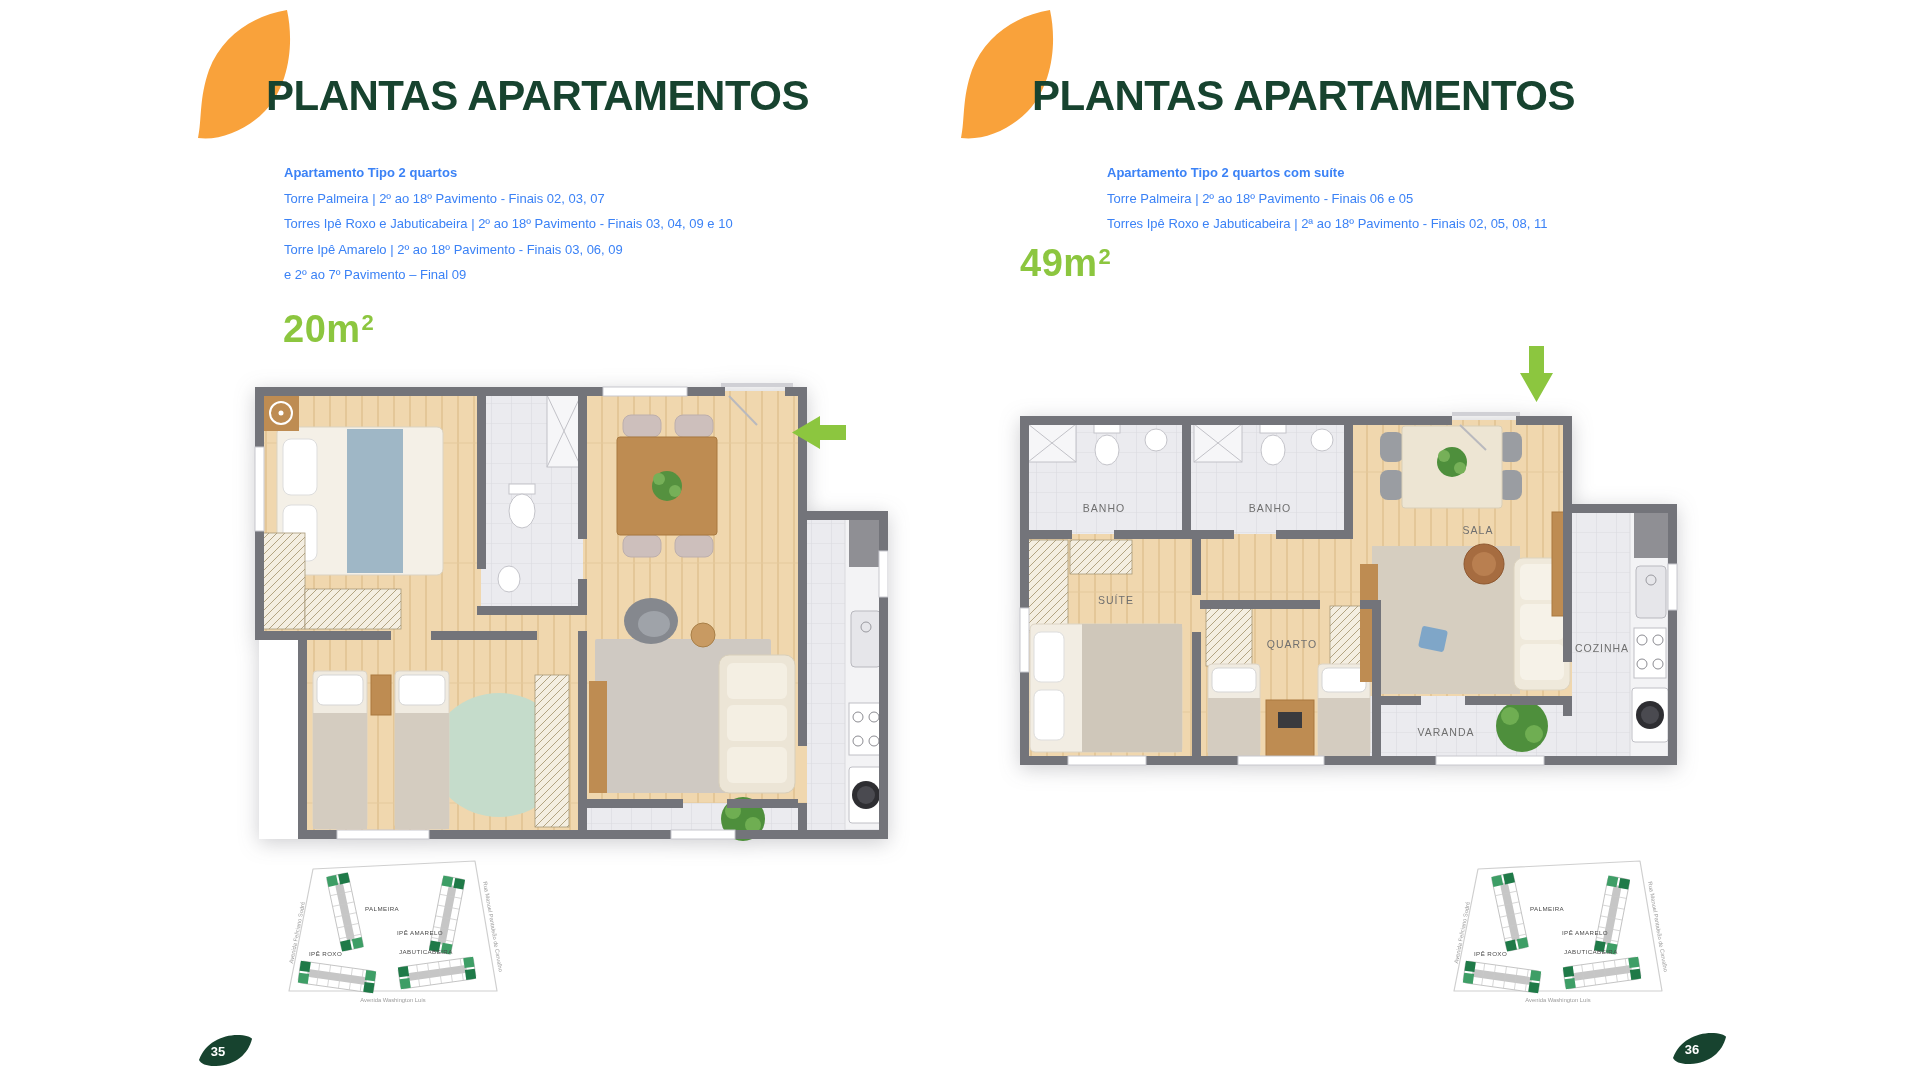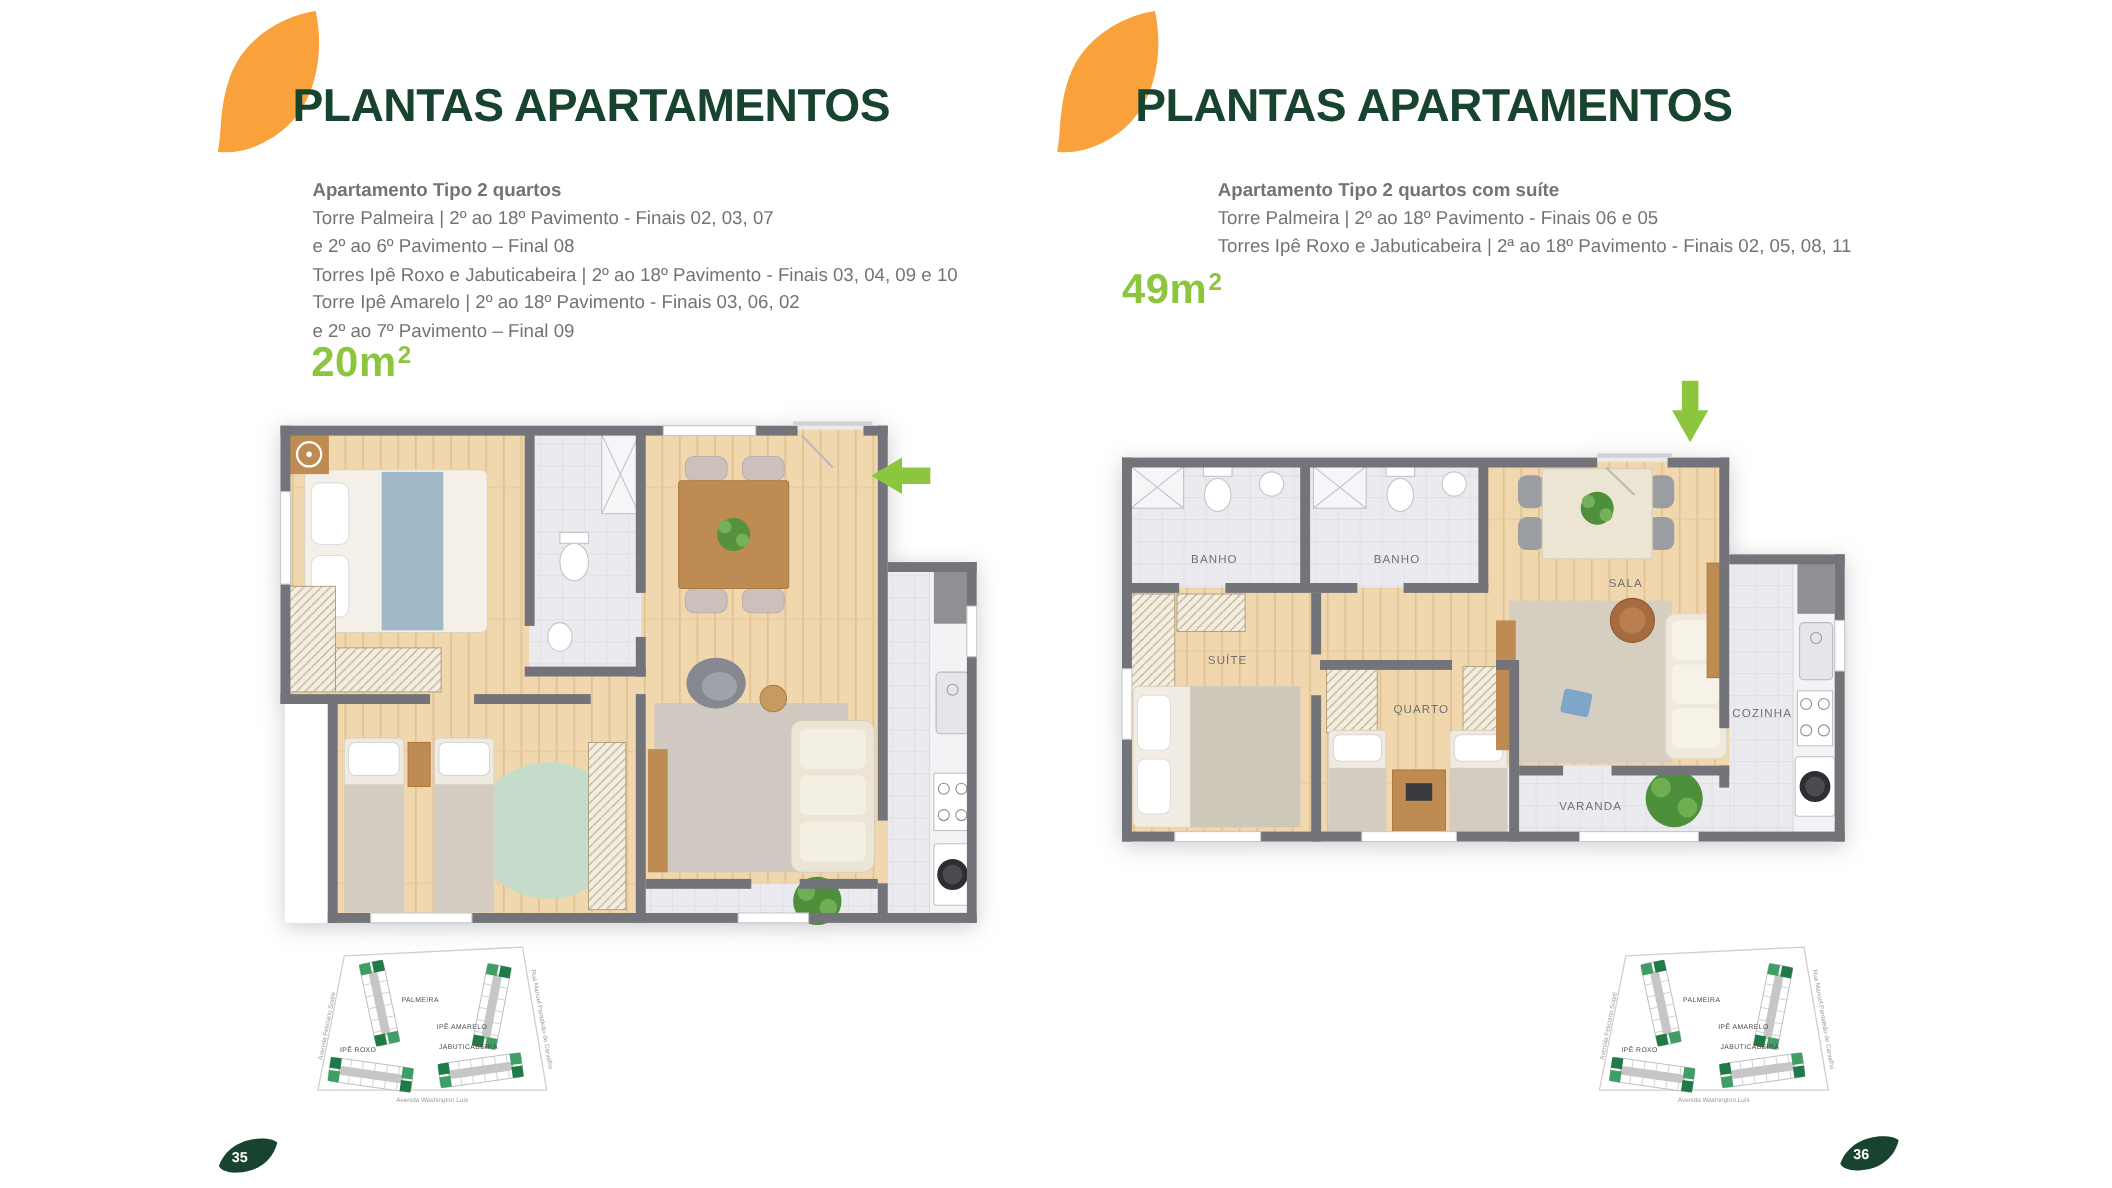--- a/index.html
+++ b/index.html
@@ -4,21 +4,21 @@
 <style>
   html,body{margin:0;padding:0}
   body{
     width:1920px;height:1080px;background:#ffffff;position:relative;overflow:hidden;
     font-family:"Liberation Sans",sans-serif;
   }
   .abs{position:absolute}
   .title{
     font-size:42px;font-weight:800;color:#17432F;letter-spacing:-0.5px;white-space:nowrap;text-align:center;
   }
-  .info{font-size:17px;line-height:25.5px;color:#737373;white-space:nowrap}
+  .info{font-size:13px;line-height:25.5px;color:#3b82f6;white-space:nowrap}
   .info .subtitle{font-weight:700}
   .area{font-size:38px;font-weight:800;color:#8CC63F;letter-spacing:0.5px}
   .area sup{font-size:22px;position:relative;top:2px;left:1px}
   .plan{filter:drop-shadow(0 4px 10px rgba(60,60,70,.25))}
   svg text{font-family:"Liberation Sans",sans-serif}
   .room-label{font-size:10.5px;fill:#6F6F6F;letter-spacing:1px;font-weight:500}
   .tower-label{font-size:6.2px;fill:#4A4A4A;letter-spacing:.4px}
   .street-label{font-size:5.8px;fill:#9C9C9C}
   .badge-num{font-size:13px;font-weight:700;fill:#ffffff}
 </style>
@@ -27,23 +27,22 @@
 
 <svg class="abs" style="left:195px;top:8px" width="100" height="133" viewBox="0 0 100 133">
   <path d="M 92,2 C 99,34 95,76 70,103 C 52,122 25,133 3,130 C 7,112 4,90 14,62 C 27,27 60,7 92,2 Z" fill="#F9A23B"></path>
 </svg>
 
 <div class="abs title" style="left:266px;top:72px">PLANTAS APARTAMENTOS</div>
 
 <div class="abs info" style="left:284px;top:160px">
   <div class="subtitle">Apartamento Tipo 2 quartos</div>
   <div>Torre Palmeira | 2º ao 18º Pavimento - Finais 02, 03, 07</div>
-  <div>e 2º ao 6º Pavimento – Final 08</div>
   <div>Torres Ipê Roxo e Jabuticabeira | 2º ao 18º Pavimento - Finais 03, 04, 09 e 10</div>
-  <div>Torre Ipê Amarelo | 2º ao 18º Pavimento - Finais 03, 06, 02</div>
+  <div>Torre Ipê Amarelo | 2º ao 18º Pavimento - Finais 03, 06, 09</div>
   <div>e 2º ao 7º Pavimento – Final 09</div>
 </div>
 
 <div class="abs area" style="left:283px;top:308px">
   <span>20m</span><sup>2</sup>
 </div>
 
 <svg class="abs plan" style="left:251px;top:383px" width="637" height="464" viewBox="0 0 637 464">
   <defs>
     <pattern id="lpWood" patternUnits="userSpaceOnUse" width="16" height="120">

